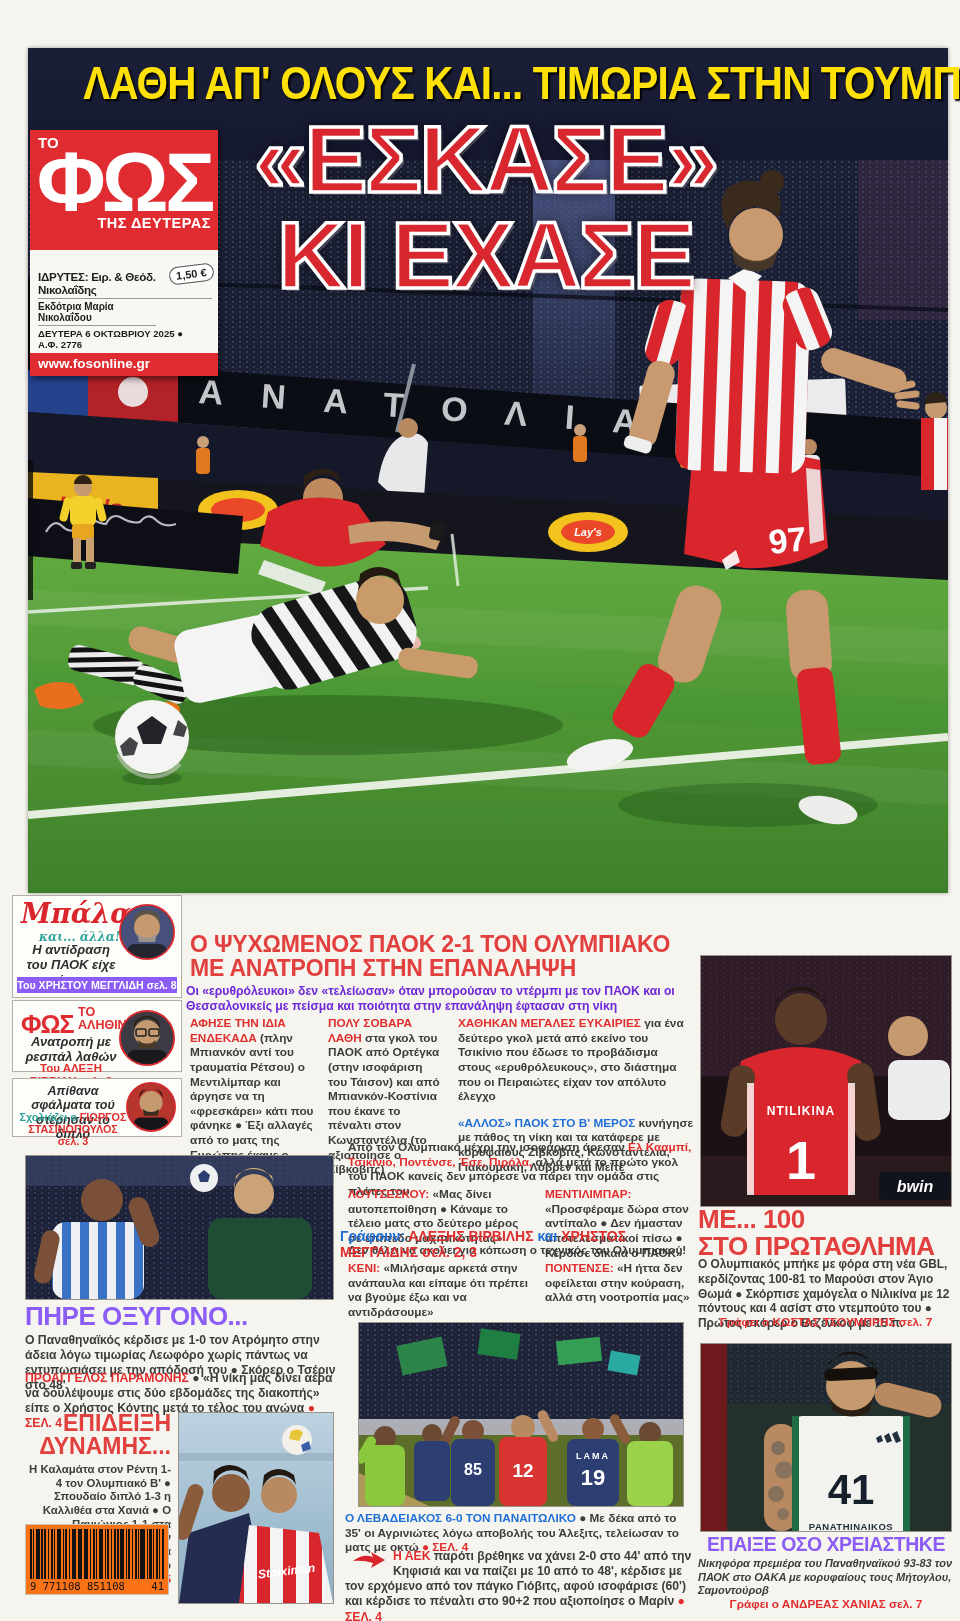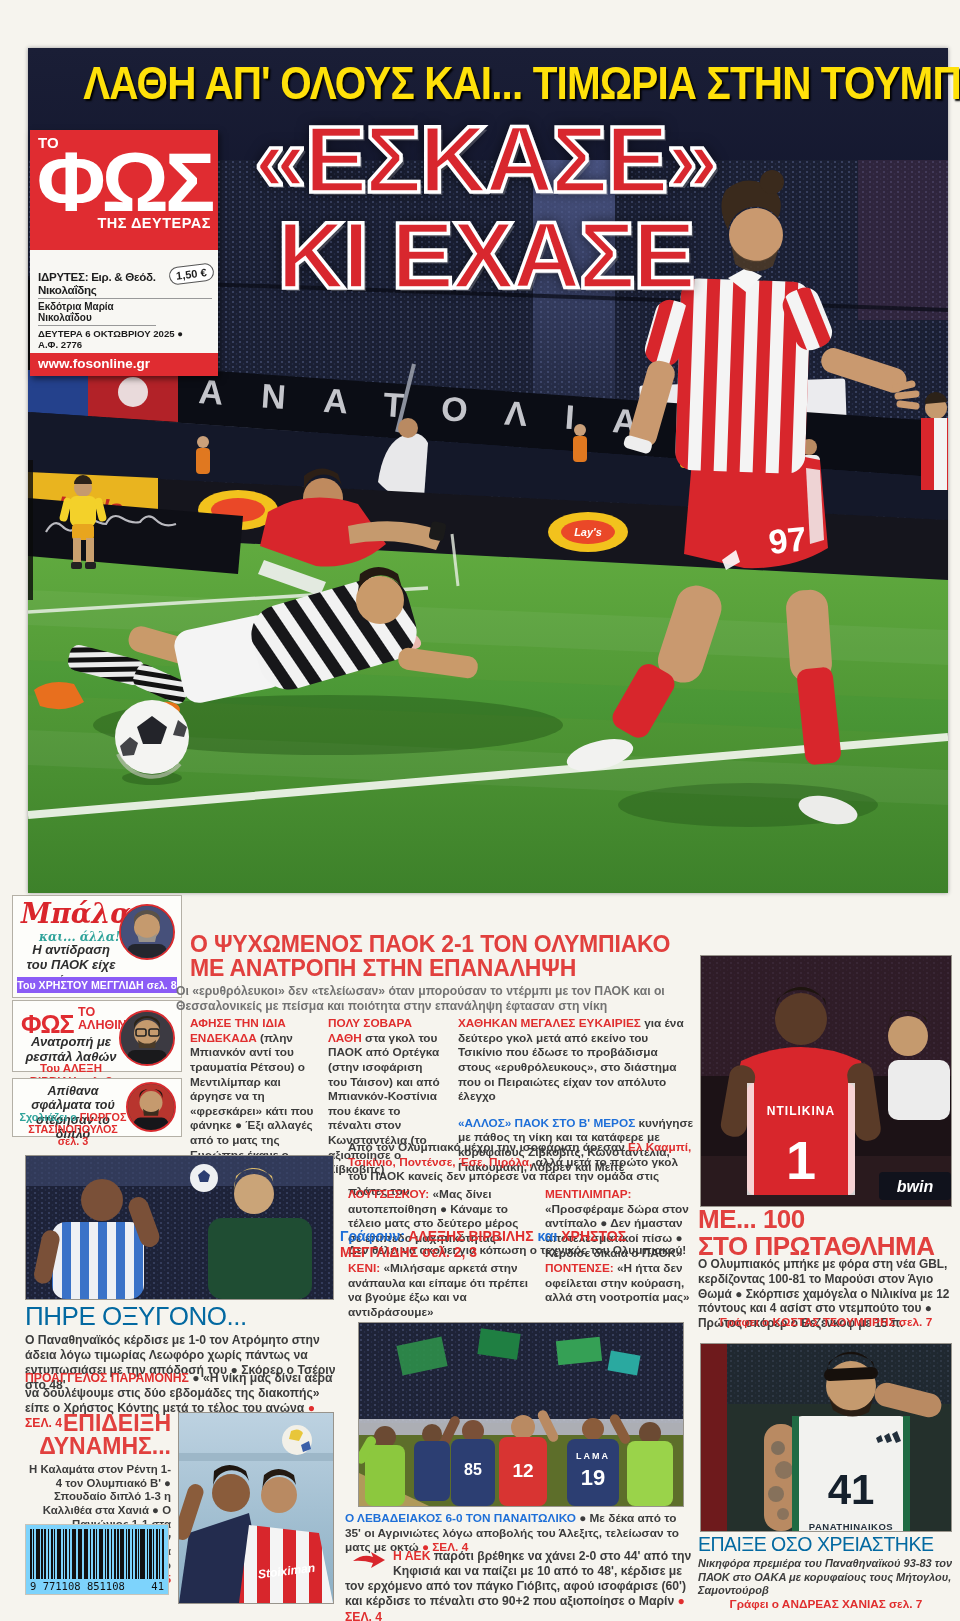--- a/index.html
+++ b/index.html
@@ -41,26 +41,26 @@
   .b1-title{font-family:"DejaVu Serif",serif;font-style:italic;font-weight:bold;font-size:27px;color:#d9252b;line-height:.9;}
   .b1-sub{font-family:"DejaVu Serif",serif;font-style:italic;font-weight:bold;font-size:12px;color:#2fa39a;}
   .rail-text{font-style:italic;font-weight:bold;font-size:13px;color:#2e2e2e;line-height:1.15;}
   .rail-strip{position:absolute;left:4px;right:4px;bottom:4px;background:#8b5cf6;color:#fff;
         font-size:10.6px;font-weight:bold;text-align:center;padding:2px 0;}
   .b2-logo{font-size:25px;font-weight:bold;color:#e02c31;letter-spacing:-1px;}
   .b2-logo2{display:inline-block;width:70px;font-size:12.5px;font-weight:bold;color:#e02c31;line-height:1;vertical-align:4px;}
   .rail-byline{font-size:11.5px;font-weight:bold;color:#e02e2e;line-height:1.1;}
   
   .headline-red{color:#e1403e;font-weight:bold;}
-  .headline-blue{color:#0369a1;font-weight:normal;}
+  .headline-blue{color:#8b5cf6;font-weight:bold;text-align:center;}
   .body-b{font-weight:bold;color:#3c3c3c;line-height:1.24;}
   .photo{border:1px solid #98948c;background:#222;}
   .photo svg{display:block;}
   
-  .barcode{background:#7dd3fc;border:1px solid #c8c4ba;padding:4px 4px 2px 4px;}
+  .barcode{background:#f97316;border:1px solid #c8c4ba;padding:4px 4px 2px 4px;}
   .bars{height:50px;background-image:
      repeating-linear-gradient(90deg,#111 0 1px,transparent 1px 3px),
      repeating-linear-gradient(90deg,#111 0 2px,transparent 2px 7px),
      repeating-linear-gradient(90deg,#111 0 1px,transparent 1px 11px);}
   .bar-num{display:flex;justify-content:space-between;font-family:"DejaVu Sans Mono",monospace;
      font-size:10.5px;padding-top:1px;color:#111;}
   .arrow-icon{float:left;margin:3px 8px 0 8px;}
   svg text{font-family:"Liberation Sans",sans-serif;}
 </style>
 </head>
@@ -348,21 +348,21 @@
           <path d="M17,28 a13,13 0 0 0 18,0 l-1,8 h-16 z" fill="#3a2c1e"></path>
           <rect x="6" y="38" width="40" height="16" rx="8" fill="#16161a"></rect>
         </svg>
     </div>
   </div>
 
   <div class="abs headline-red" style="left:190px;top:932px;width:524px;font-size:23px;line-height:1.06;letter-spacing:-.2px;">
     <div>Ο ΨΥΧΩΜΕΝΟΣ ΠΑΟΚ 2-1 ΤΟΝ ΟΛΥΜΠΙΑΚΟ</div>
     <div>ΜΕ ΑΝΑΤΡΟΠΗ ΣΤΗΝ ΕΠΑΝΑΛΗΨΗ</div>
   </div>
-  <div class="abs body-b" style="left:176px;top:984px;width:500px;font-size:12.2px;color:#737373;">Οι «ερυθρόλευκοι» δεν «τελείωσαν» όταν μπορούσαν το ντέρμπι με τον ΠΑΟΚ και οι Θεσσαλονικείς με πείσμα και ποιότητα στην επανάληψη έφτασαν στη νίκη</div>
+  <div class="abs body-b" style="left:186px;top:984px;width:500px;font-size:12.2px;color:#6d28d9;">Οι «ερυθρόλευκοι» δεν «τελείωσαν» όταν μπορούσαν το ντέρμπι με τον ΠΑΟΚ και οι Θεσσαλονικείς με πείσμα και ποιότητα στην επανάληψη έφτασαν στη νίκη</div>
 
   <div class="abs body-b" style="left:190px;top:1016px;width:124px;font-size:11.8px;">
     <span class="red">ΑΦΗΣΕ ΤΗΝ ΙΔΙΑ ΕΝΔΕΚΑΔΑ</span>
     <span>(πλην Μπιανκόν αντί του τραυματία Ρέτσου) ο Μεντιλίμπαρ και άργησε να τη «φρεσκάρει» κάτι που φάνηκε ● Έξι αλλαγές από το ματς της Ευρώπης έκανε ο Λουσέσκου και δικαιώθηκε στο τέλος</span>
   </div>
   <div class="abs body-b" style="left:328px;top:1016px;width:112px;font-size:11.8px;">
     <span class="red">ΠΟΛΥ ΣΟΒΑΡΑ ΛΑΘΗ</span>
     <span>στα γκολ του ΠΑΟΚ από Ορτέγκα (στην ισοφάριση του Τάισον) και από Μπιανκόν-Κοστίνια που έκανε το πέναλτι στον Κωνσταντέλια (το αξιοποίησε ο Ζίβκοβιτς)</span>
   </div>
   <div class="abs body-b" style="left:458px;top:1016px;width:236px;font-size:11.8px;">

